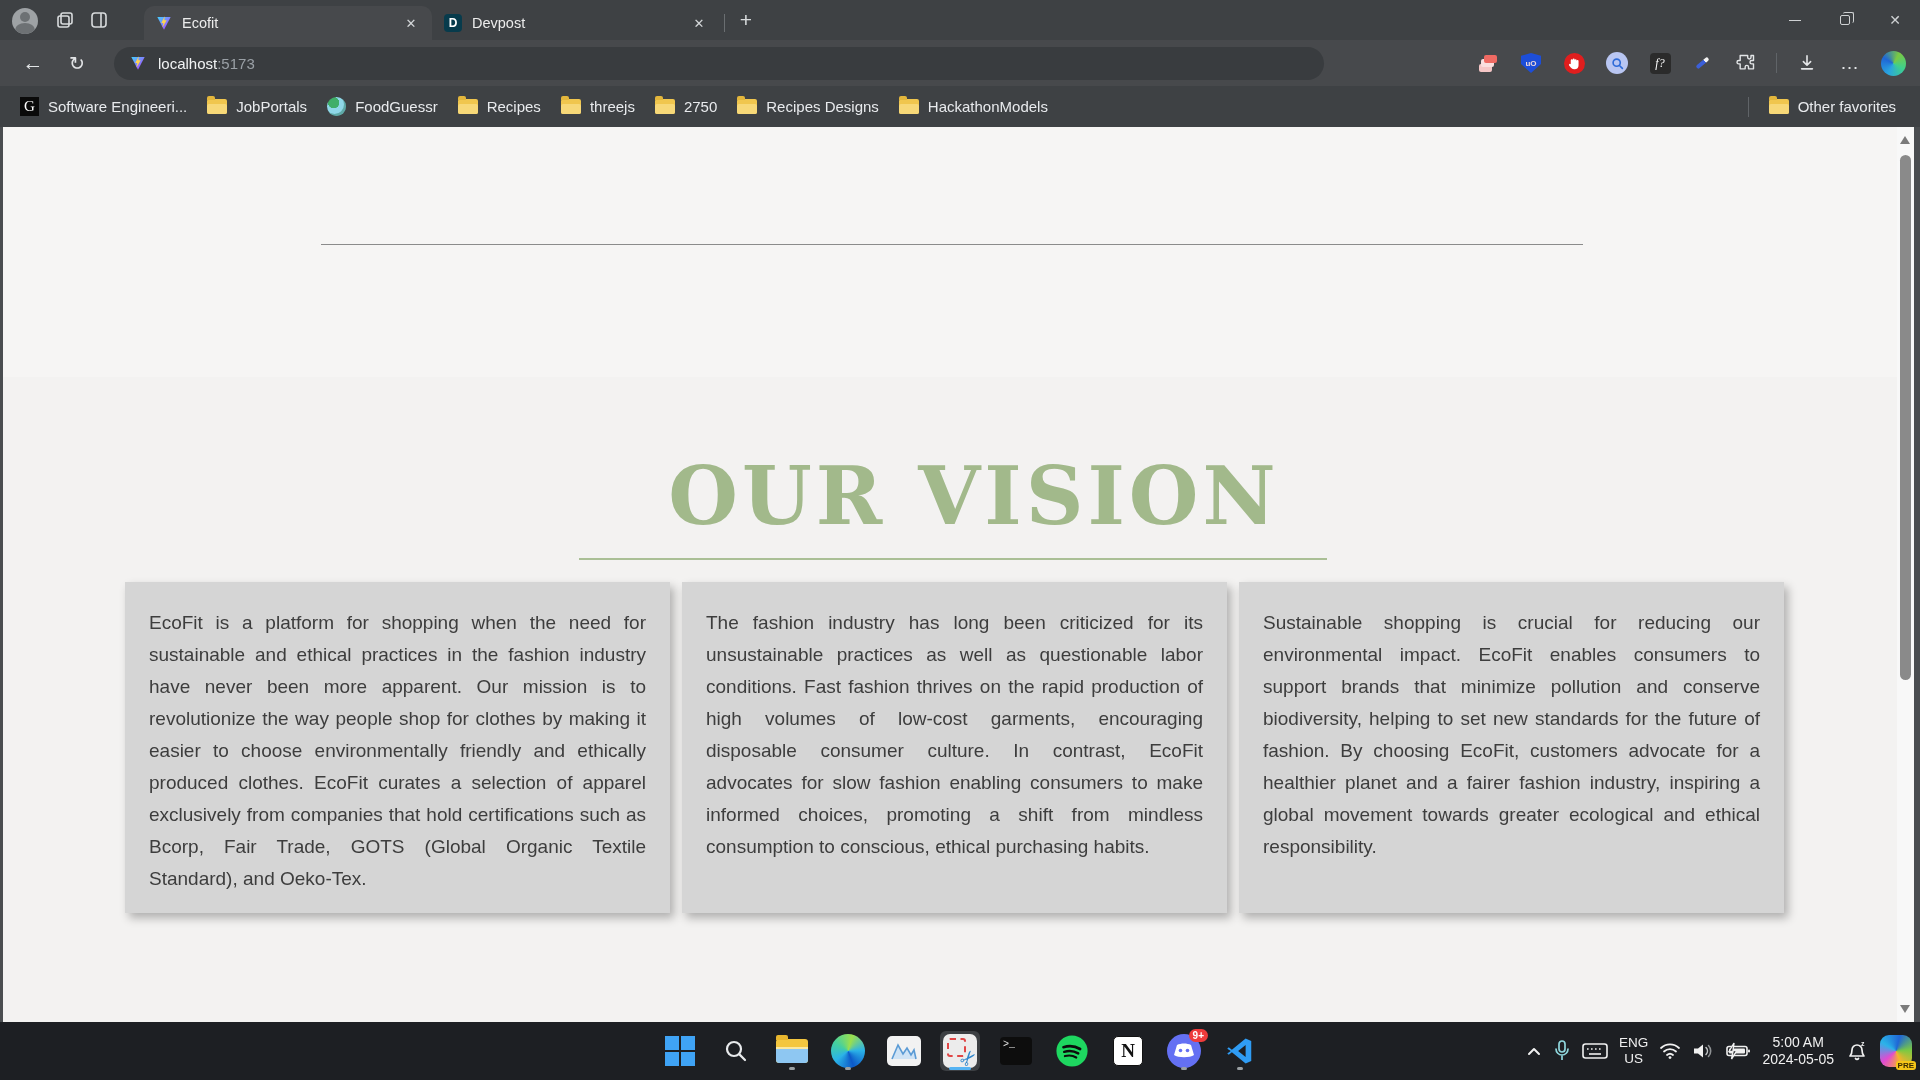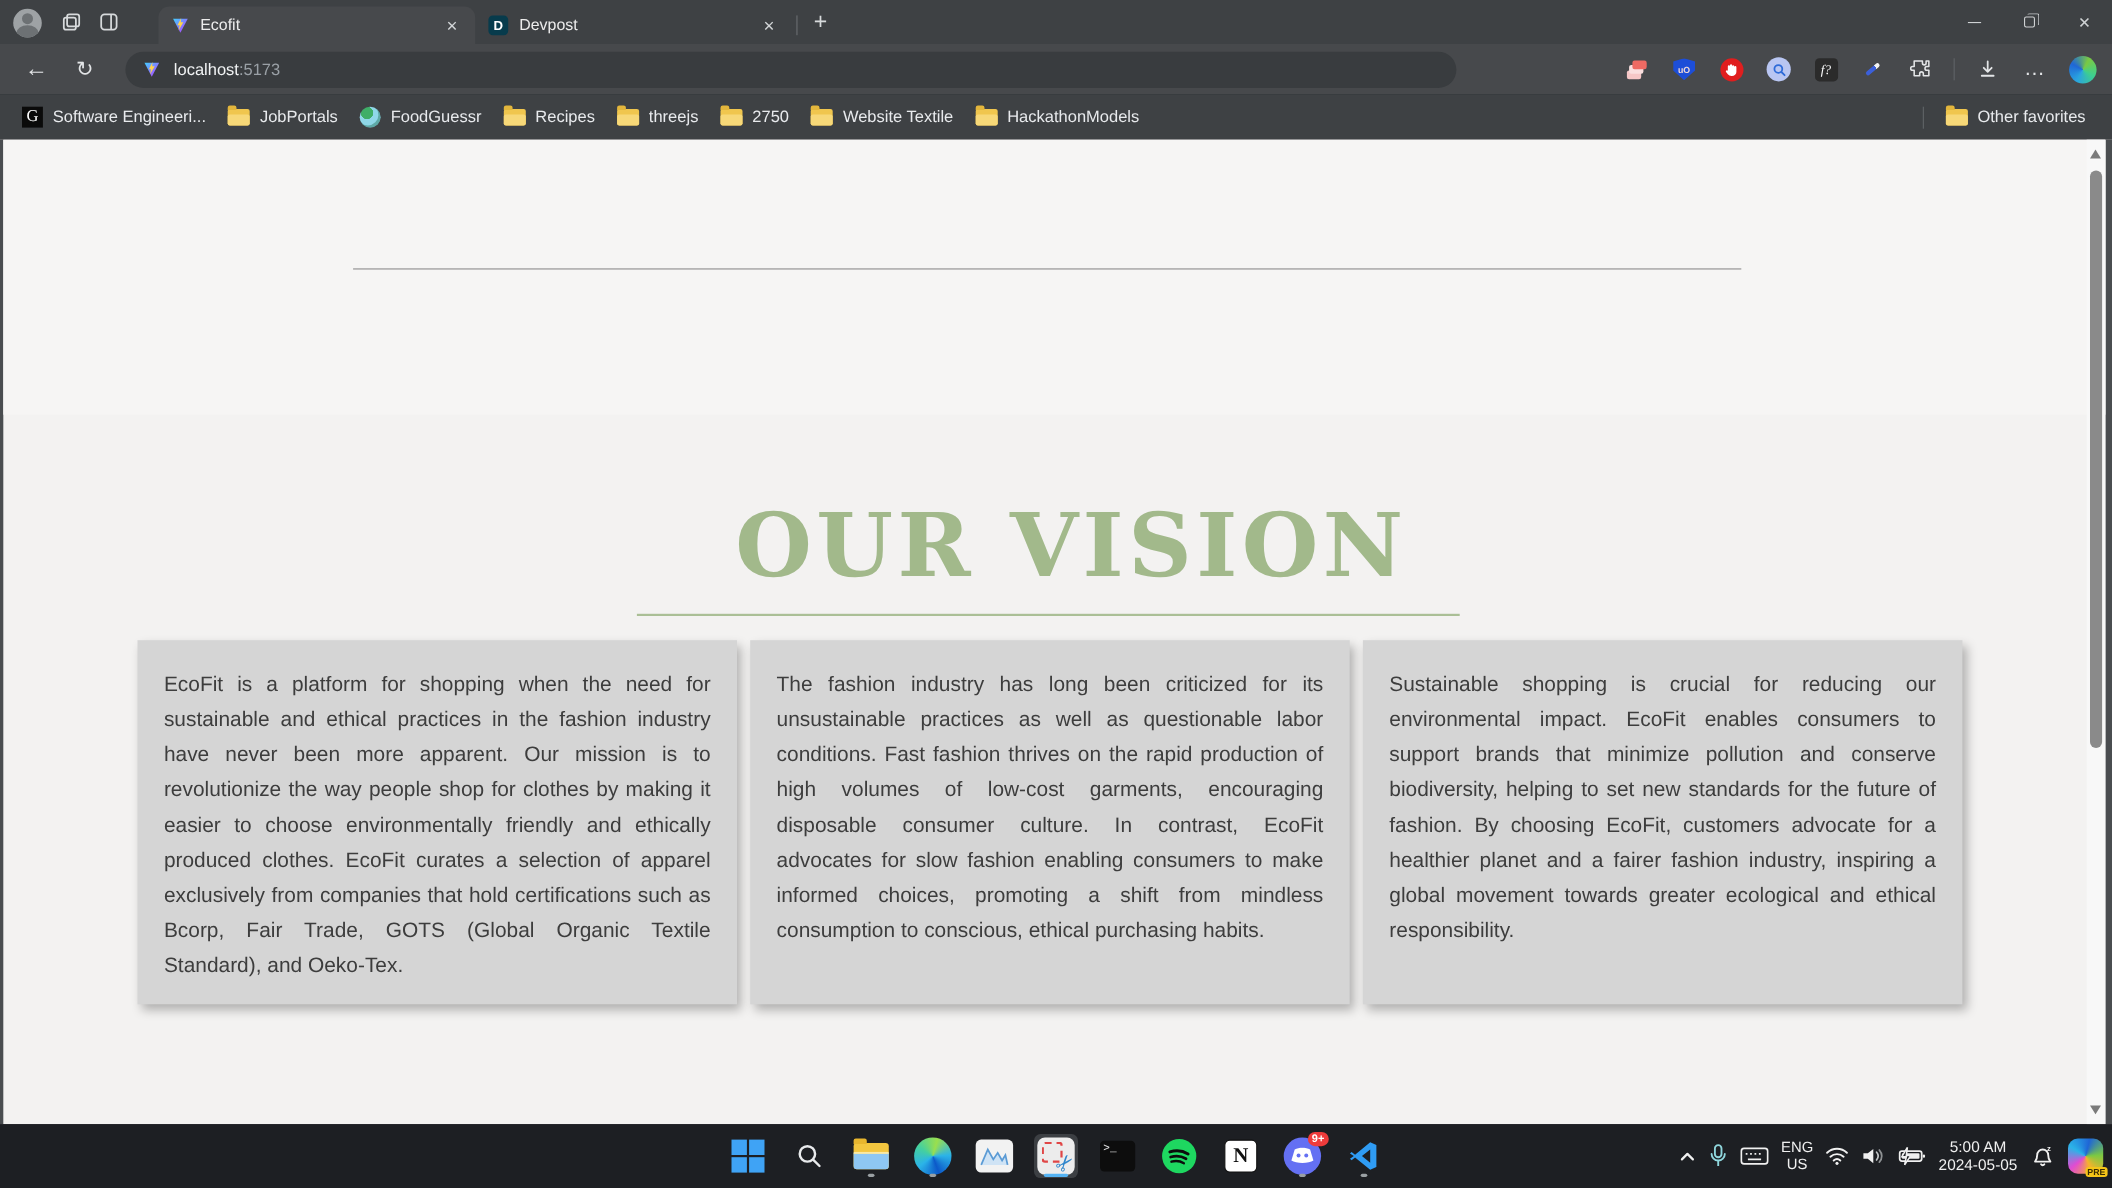--- a/index.html
+++ b/index.html
@@ -294,21 +294,21 @@
   <div class="bm">
     <span class="folder"></span>
     <span>threejs</span>
   </div>
   <div class="bm">
     <span class="folder"></span>
     <span>2750</span>
   </div>
   <div class="bm">
     <span class="folder"></span>
-    <span>Website Textile</span>
+    <span>Recipes Designs</span>
   </div>
   <div class="bm">
     <span class="folder"></span>
     <span>HackathonModels</span>
   </div>
   <div class="bm-right">
     <div class="vdiv"></div>
     <div class="bm">
       <span class="folder"></span>
       <span>Other favorites</span>

